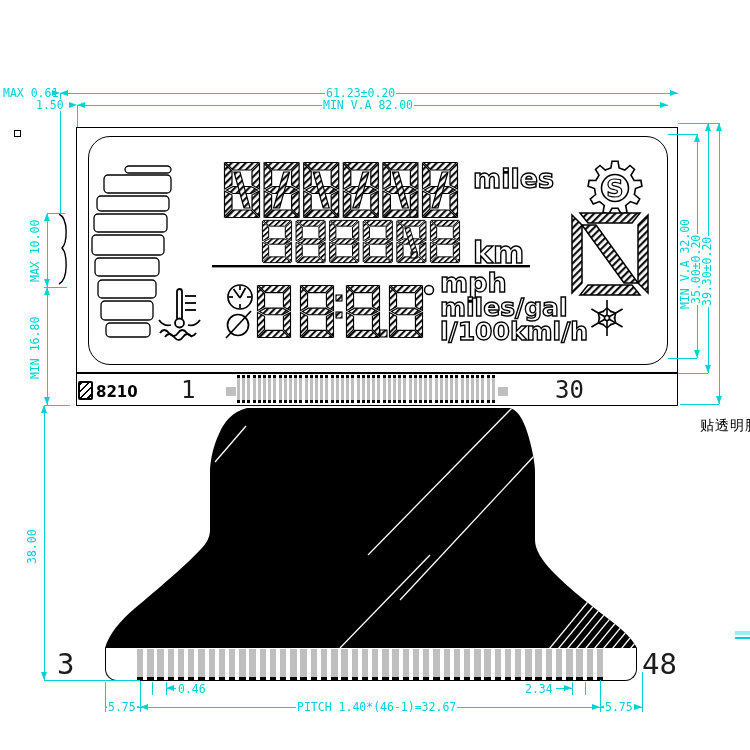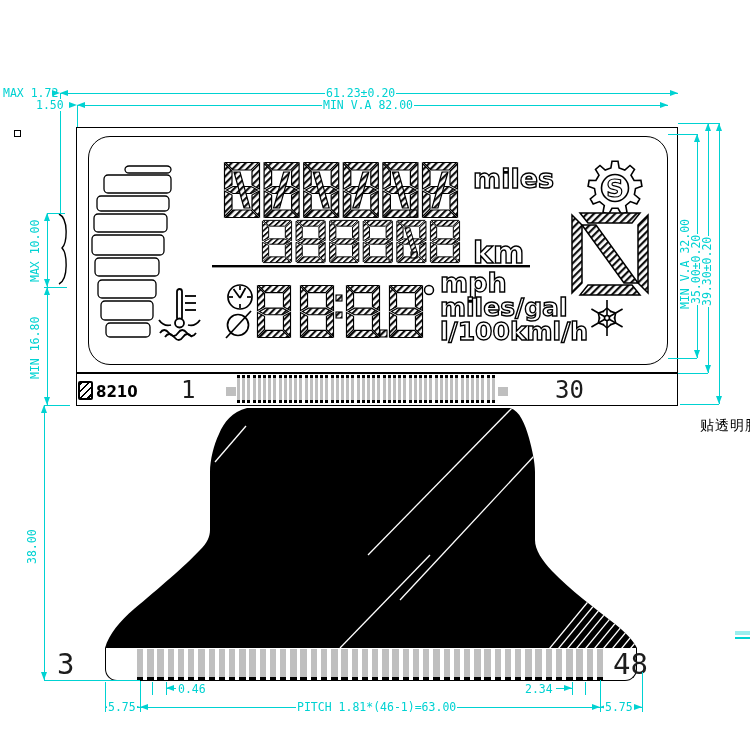--- a/index.html
+++ b/index.html
@@ -437,33 +437,33 @@
       <div class="pin" style="left: 398.48px; width: 6.4px; background: linear-gradient(rgb(191, 191, 191) 0px, rgb(191, 191, 191) 3px, rgb(191, 191, 191) 3px, rgb(191, 191, 191) calc(100% - 3px), rgb(0, 0, 0) calc(100% - 3px));"></div>
       <div class="pin" style="left: 408.7px; width: 6.4px; background: linear-gradient(rgb(191, 191, 191) 0px, rgb(191, 191, 191) 3px, rgb(191, 191, 191) 3px, rgb(191, 191, 191) calc(100% - 3px), rgb(0, 0, 0) calc(100% - 3px));"></div>
       <div class="pin" style="left: 418.91px; width: 6.4px; background: linear-gradient(rgb(191, 191, 191) 0px, rgb(191, 191, 191) 3px, rgb(191, 191, 191) 3px, rgb(191, 191, 191) calc(100% - 3px), rgb(0, 0, 0) calc(100% - 3px));"></div>
       <div class="pin" style="left: 429.13px; width: 6.4px; background: linear-gradient(rgb(191, 191, 191) 0px, rgb(191, 191, 191) 3px, rgb(191, 191, 191) 3px, rgb(191, 191, 191) calc(100% - 3px), rgb(0, 0, 0) calc(100% - 3px));"></div>
       <div class="pin" style="left: 439.35px; width: 6.4px; background: linear-gradient(rgb(191, 191, 191) 0px, rgb(191, 191, 191) 3px, rgb(191, 191, 191) 3px, rgb(191, 191, 191) calc(100% - 3px), rgb(0, 0, 0) calc(100% - 3px));"></div>
       <div class="pin" style="left: 449.57px; width: 6.4px; background: linear-gradient(rgb(191, 191, 191) 0px, rgb(191, 191, 191) 3px, rgb(191, 191, 191) 3px, rgb(191, 191, 191) calc(100% - 3px), rgb(0, 0, 0) calc(100% - 3px));"></div>
       <div class="pin" style="left: 459.78px; width: 6.4px; background: linear-gradient(rgb(191, 191, 191) 0px, rgb(191, 191, 191) 3px, rgb(191, 191, 191) 3px, rgb(191, 191, 191) calc(100% - 3px), rgb(0, 0, 0) calc(100% - 3px));"></div>
     </div>
 
   <div class="biglabel" style="left:57px;top:649px;">3</div>
-  <div class="biglabel" style="left:613px;top:649px;">48</div>
+  <div class="biglabel" style="left:642px;top:649px;">48</div>
 
   <div class="note">贴透明胶</div>
   <div class="wm1"></div>
   <div class="wm2"></div>
 
   <div class="hl" style="left:60px;top:93px;width:618px;"></div>
   <div class="hl" style="left:77px;top:105px;width:591px;"></div>
   <div class="vl" style="left:60px;top:93px;height:121px;"></div>
   <div class="vl" style="left:77px;top:105px;height:22px;"></div>
   <div class="dimtxt" style="left:325px;top:87px;">61.23±0.20</div>
   <div class="dimtxt" style="left:322px;top:99px;">MIN V.A 82.00</div>
-  <div class="dimtxt" style="left:2px;top:87px;">MAX 1.72</div>
+  <div class="dimtxt" style="left:2px;top:87px;">MAX 0.61</div>
   <div class="dimtxt" style="left:35px;top:99px;">1.50</div>
   <div class="aL" style="left:60px;top:90px;"></div>
     <div class="aR" style="left:670px;top:90px;"></div>
   <div class="aL" style="left:77px;top:102px;"></div>
     <div class="aR" style="left:660px;top:102px;"></div>
   <div class="aR" style="left:52px;top:90px;"></div>
     <div class="aR" style="left:69px;top:102px;"></div>
 
   <div class="vl" style="left:47px;top:213px;height:192px;"></div>
   <div class="hl" style="left:47px;top:213px;width:18px;"></div>
@@ -517,15 +517,15 @@
   <div class="aL" style="left:105px;top:704px;"></div>
     <div class="aR" style="left:132px;top:704px;"></div>
   <div class="aR" style="left:592px;top:704px;"></div>
     <div class="aL" style="left:140px;top:704px;"></div>
   <div class="aL" style="left:600px;top:704px;"></div>
     <div class="aR" style="left:634px;top:704px;"></div>
   <div class="dimtxt" style="left:177px;top:683px;">0.46</div>
   <div class="dimtxt" style="left:524px;top:683px;">2.34</div>
   <div class="dimtxt" style="left:107px;top:701px;">5.75</div>
   <div class="dimtxt" style="left:604px;top:701px;">5.75</div>
-  <div class="dimtxt" style="left:296px;top:701px;">PITCH 1.81*(46-1)=63.00</div>
+  <div class="dimtxt" style="left:296px;top:701px;">PITCH 1.40*(46-1)=32.67</div>
 
 </div>
 
 </body></html>

